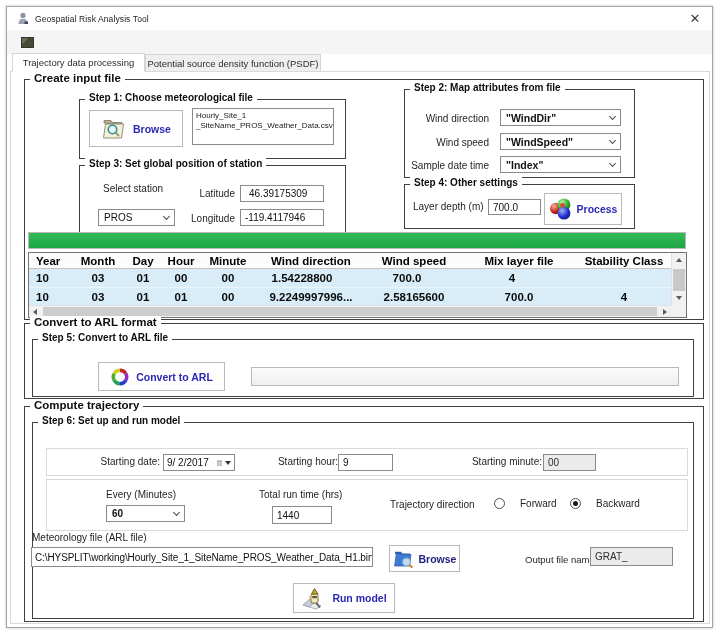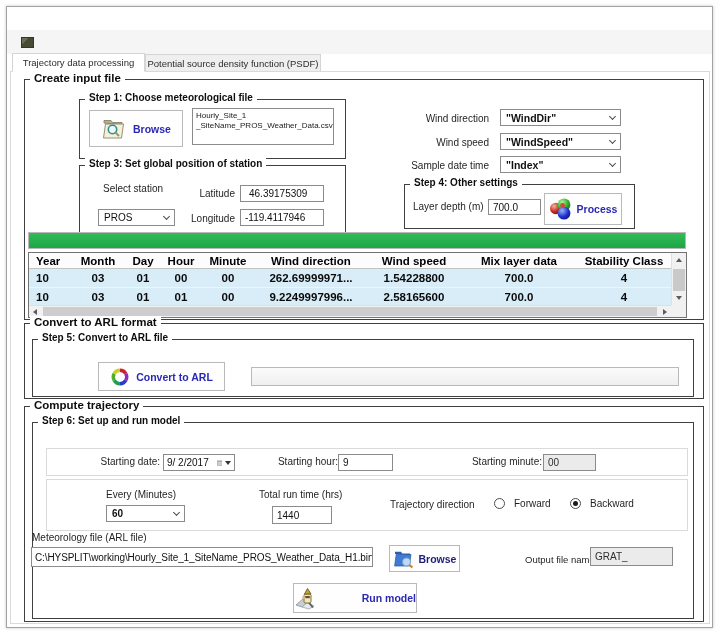--- a/index.html
+++ b/index.html
@@ -76,37 +76,46 @@
   .sarr { position:absolute; width:0; height:0; }
   .arr-up    { left:4px; top:5px;    border-left:3.5px solid transparent; border-right:3.5px solid transparent; border-bottom:4px solid #5c5c5c; }
   .arr-down  { left:4px; bottom:5px; border-left:3.5px solid transparent; border-right:3.5px solid transparent; border-top:4px solid #5c5c5c; }
   .arr-left  { left:4px; top:2.5px;  border-top:3.5px solid transparent; border-bottom:3.5px solid transparent; border-right:4px solid #5c5c5c; }
   .arr-right { right:4px; top:2.5px; border-top:3.5px solid transparent; border-bottom:3.5px solid transparent; border-left:4px solid #5c5c5c; }
 
   
   .panel { position:absolute; border:1px solid #dadada; background:#fff; }
 
   
-  .radio { position:absolute; display:flex; align-items:center; gap:9px; font-size:10px; color:#1f1f1f; }
+  .radio { position:absolute; display:flex; align-items:center; gap:15px; font-size:10px; color:#1f1f1f; }
   .rdot { width:11px; height:11px; border-radius:50%; border:1px solid #4e4e4e; background:#fff; position:relative; }
   .radio.checked .rdot::after { content:""; position:absolute; left:2px; top:2px; width:5px; height:5px; border-radius:50%; background:#1a1a1a; }
 
   
   .dtp { position:absolute; background:#fff; border:1px solid #8b8b8b; display:flex; align-items:center; font-size:10px; color:#101010; padding:0 3px; white-space:nowrap; overflow:hidden; }
   .dtp .cal { margin-left:8px; width:10px; height:10px; }
   .dtp .dd { margin-left:3px; width:0; height:0; border-left:3.5px solid transparent; border-right:3.5px solid transparent; border-top:4px solid #333; }
 
   .filebox { font-size:8px; line-height:10px; color:#1a1a1a; display:block; padding:2px 3px; white-space:nowrap; }
   .smalltext { font-size:10px; letter-spacing:-0.1px; }
 </style>
 </head>
 <body>
 
 <div class="window">
 
+  <div class="titlebar">
+    <svg class="app-icon" viewBox="0 0 12 13">
+      <circle cx="6" cy="3.4" r="2.6" fill="#8d96a6"></circle>
+      <path d="M1.5 12 Q1.5 6.8 6 6.8 Q10.5 6.8 10.5 12 Z" fill="#9aa3b2"></path>
+      <rect x="7.5" y="9.5" width="3.5" height="2.5" fill="#3c4654"></rect>
+    </svg>
+    <span class="title-text">Geospatial Risk Analysis Tool</span>
+    <div class="close-btn">✕</div>
+  </div>
 
   <div class="menubar">
     <span class="about-icon"></span>
     <span class="menu-item menu-about">About</span>
     <span class="menu-item menu-help">Help</span>
   </div>
 
   <div class="tab tab-2">Potential source density function (PSDF)</div>
   <div class="tab tab-1 checked">Trajectory data processing</div>
   <div class="tabpage"></div>
@@ -140,20 +149,23 @@
   <div class="lbl" style="left:96px; top:176px;">Select station</div>
   <div class="combo" style="left:91px; top:202px; width:77px; height:17px;">
     <span>PROS</span>
     <span class="chev"></span>
   </div>
   <div class="lbl lbl-r" style="left:178px; top:181px; width:50px;">Latitude</div>
   <div class="tb" style="left:233px; top:178px; width:84px; height:17px;padding-left:8px;">46.39175309</div>
   <div class="lbl lbl-r" style="left:170px; top:206px; width:58px;">Longitude</div>
   <div class="tb" style="left:233px; top:202px; width:84px; height:17px;">-119.4117946</div>
 
+  <div class="group" style="left:397px; top:82px; width:231px; height:89px;">
+    <span class="glabel glabel-sm">Step 2: Map attributes from file</span>
+  </div>
   <div class="lbl lbl-r" style="left:402px; top:106px; width:80px;">Wind direction</div>
   <div class="combo bold" style="left:493px; top:102px; width:121px; height:17px;">
     <span>"WindDir"</span>
     <span class="chev"></span>
   </div>
   <div class="lbl lbl-r" style="left:402px; top:130px; width:80px;">Wind speed</div>
   <div class="combo bold" style="left:493px; top:126px; width:121px; height:17px;">
     <span>"WindSpeed"</span>
     <span class="chev"></span>
   </div>
@@ -201,30 +213,29 @@
 
   <div class="grid" style="left:21px; top:245px; width:659px; height:66px;">
     <div class="ghead">
       <div class="gc c0">Year</div>
       <div class="gc c1">Month</div>
       <div class="gc c2">Day</div>
       <div class="gc c3">Hour</div>
       <div class="gc c4">Minute</div>
       <div class="gc c5">Wind direction</div>
       <div class="gc c6">Wind speed</div>
-      <div class="gc c7">Mix layer data</div>
+      <div class="gc c7">Mix layer file</div>
       <div class="gc c8">Stability Class</div>
     </div>
     <div class="grow">
       <div class="gc c0">10</div>
       <div class="gc c1">03</div>
       <div class="gc c2">01</div>
       <div class="gc c3">00</div>
       <div class="gc c4">00</div>
-      <div class="gc c5">262.69999971...</div>
       <div class="gc c6">1.54228800</div>
       <div class="gc c7">700.0</div>
       <div class="gc c8">4</div>
     </div>
     <div class="grow">
       <div class="gc c0">10</div>
       <div class="gc c1">03</div>
       <div class="gc c2">01</div>
       <div class="gc c3">01</div>
       <div class="gc c4">00</div>
@@ -320,21 +331,21 @@
       <path d="M2 5 L2 2.8 L8 2.8 L9.3 4.4 L17 4.4 L17 6 Z" fill="#2a5fb0"></path>
       <path d="M1.6 17 L3.2 5.5 L18 5.5 L16.4 17 Z" fill="#3f7ad6" stroke="#2855a0" stroke-width=".7"></path>
       <circle cx="13.5" cy="13" r="4" fill="#cfe6f5" opacity=".9" stroke="#7ba7d0" stroke-width="1.2"></circle>
       <line x1="16.4" y1="15.9" x2="19.4" y2="18.6" stroke="#d07a2a" stroke-width="2"></line>
     </svg>
     <span>Browse</span>
   </div>
   <div class="lbl" style="left:478px; top:547px; font-size:9.5px;margin-left:40px;">Output file name prefix</div>
   <div class="tb dis" style="left:583px; top:540px; width:83px; height:19px;">GRAT_</div>
 
-  <div class="btn" style="left:286px; top:576px; width:124px; height:30px; font-size:10.5px; gap:7px;justify-content:space-between;">
+  <div class="btn" style="left:286px; top:576px; width:102px; height:30px; font-size:10.5px; gap:7px;">
     <svg width="24" height="24" viewBox="0 0 24 24">
       <polygon points="2,19 10,12 14,16 8,21" fill="#c9cdd4" stroke="#8b8f98" stroke-width=".8"></polygon>
       <polygon points="8,21 14,16 20,20 15,23" fill="#e6e9ee" stroke="#9b9fa8" stroke-width=".8"></polygon>
       <rect x="10" y="8" width="7" height="9" rx="1.5" fill="#efe8b8" stroke="#6b6233" stroke-width=".9"></rect>
       <path d="M10.5 8 L13.5 2.5 L17 8 Z" fill="#c9a227" stroke="#6b5a1a" stroke-width=".9"></path>
       <rect x="11.2" y="10" width="4.6" height="2.2" fill="#5d5530"></rect>
       <circle cx="9.5" cy="11.5" r="1.6" fill="#e8b4a0"></circle>
       <line x1="15" y1="17" x2="19" y2="21.5" stroke="#55585f" stroke-width="1.6"></line>
     </svg>
     <span>Run model</span>

